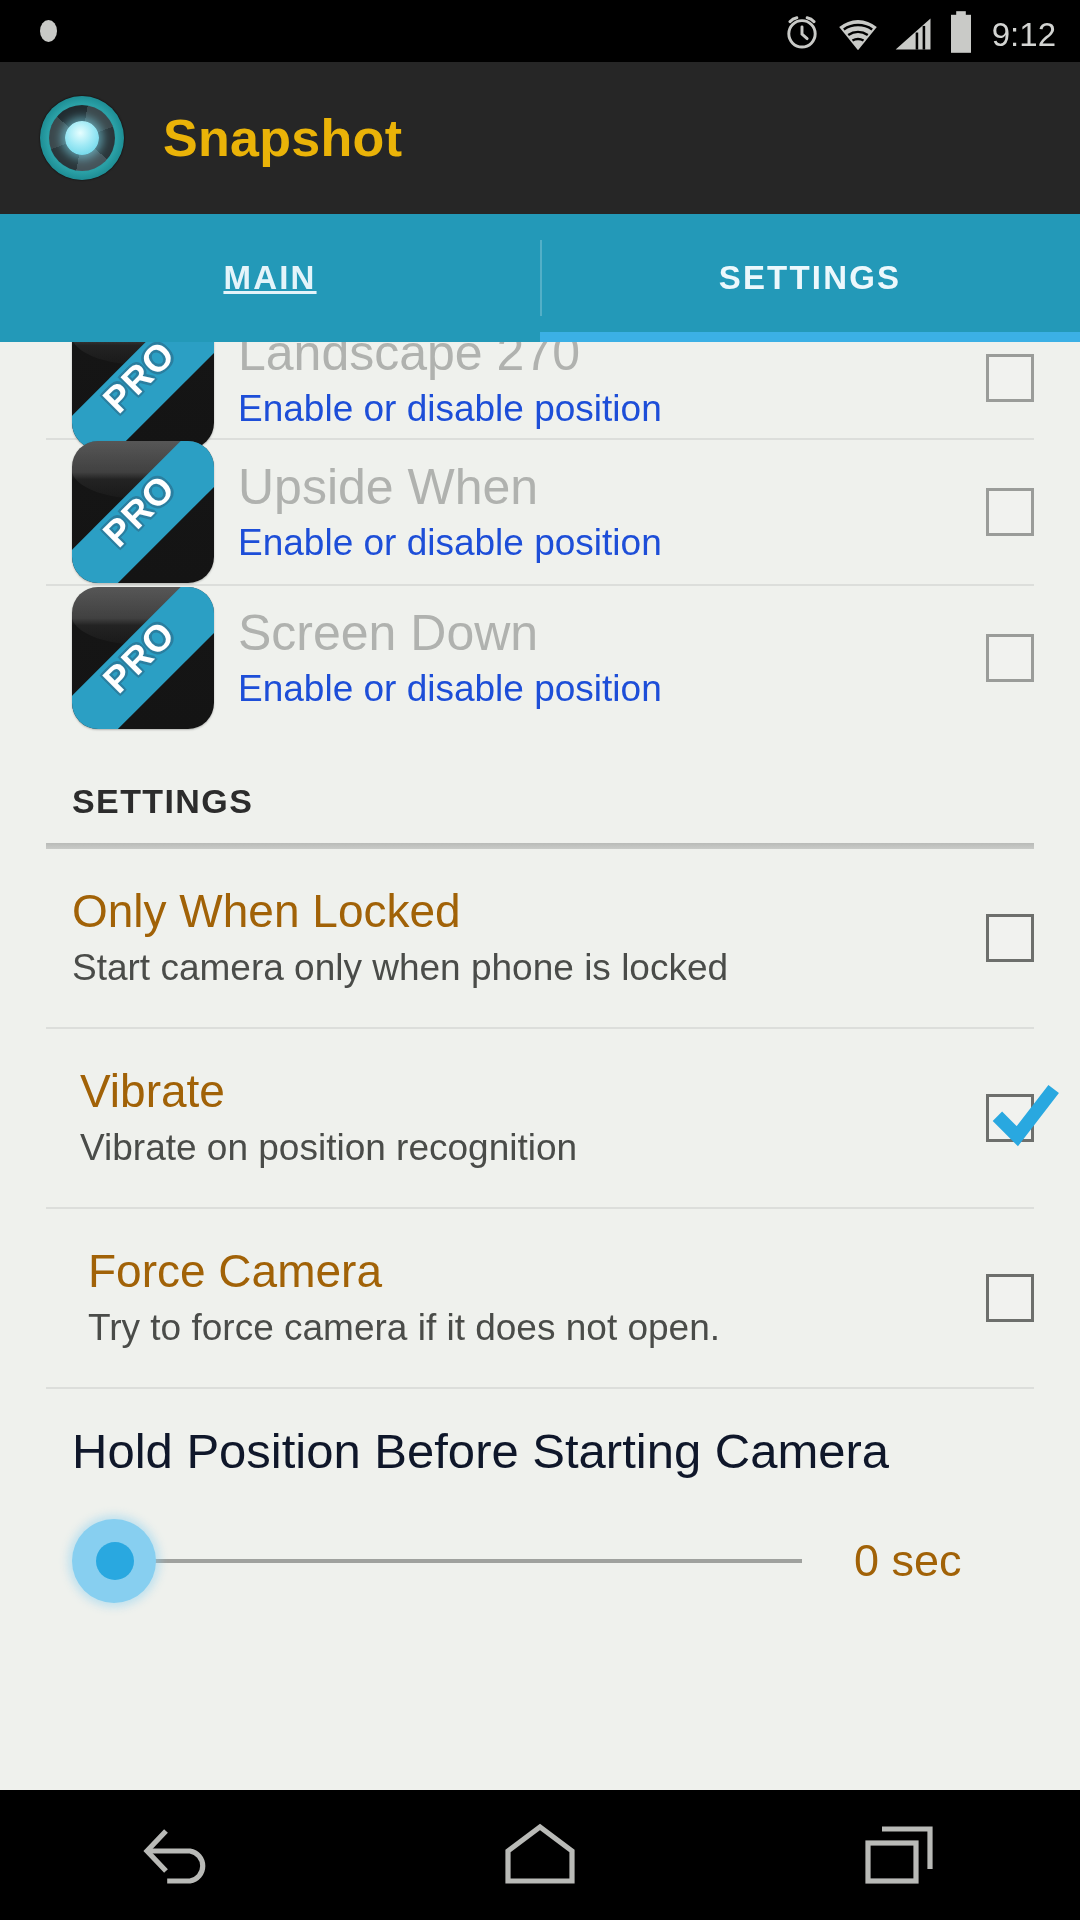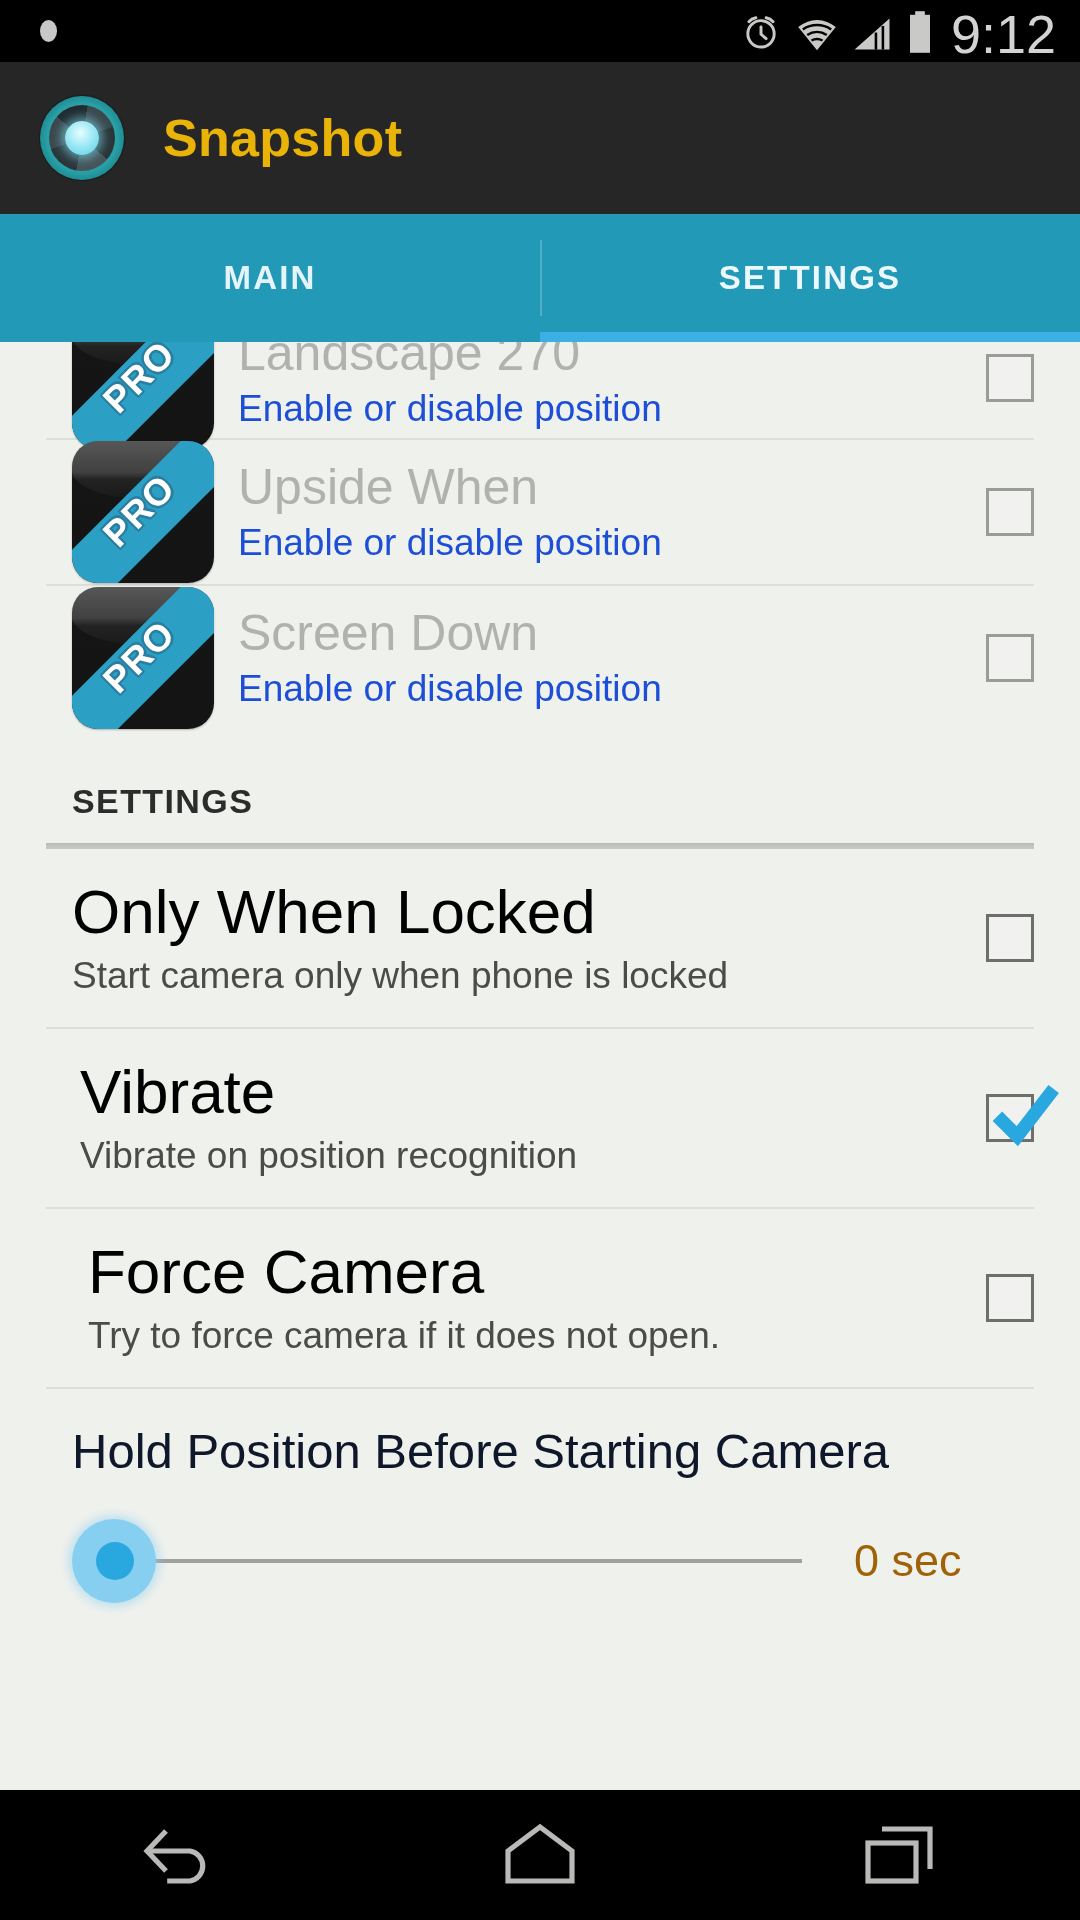--- a/index.html
+++ b/index.html
@@ -19,21 +19,21 @@
   .sb-dot {
     width:17px; height:22px; border-radius:50%;
     background:#c8c9c6; margin-left:40px;
   }
   .sb-right {
     margin-left:auto; display:flex; align-items:flex-end;
     gap:11px; padding-right:24px; height:62px; padding-bottom:8px;
   }
   .sb-icon { display:block; }
   .sb-time {
-    color:#d3d4d2; font-size:54px; line-height:45px;
+    color:#d3d4d2; font-size:33px; line-height:45px;
     letter-spacing:0px; font-family:"Liberation Sans", sans-serif;
     margin-left:6px; position:relative; top:3px;
   }
 
   
   .actionbar {
     position:absolute; top:62px; left:0; width:1080px; height:152px;
     background:#262626; display:flex; align-items:center;
   }
   .app-logo {
@@ -67,21 +67,21 @@
     position:absolute; top:214px; left:0; width:1080px; height:128px;
     background:#2399b8; display:flex;
   }
   .tab {
     flex:1; display:flex; align-items:center; justify-content:center;
     position:relative; cursor:pointer;
   }
   .tab span {
     color:#ecf8fc; font-size:33px; font-weight:bold; letter-spacing:2.2px;
   }
-  .tab.inactive span { color:#e4f4fa; }
+  .tab.inactive span { color:#e4f4fa;text-decoration:underline; }
   .tab-sep {
     position:absolute; left:0; top:26px; bottom:26px; width:2px;
     background:rgba(255,255,255,0.22);
   }
   .tab-underline {
     position:absolute; left:0; right:0; bottom:0; height:10px;
     background:#3bb0e5;
   }
 
   
@@ -161,21 +161,21 @@
   .section-header .sh-text {
     font-size:34px; font-weight:bold; color:#2c2c2c; letter-spacing:1.4px;
   }
   .section-rule {
     height:6px; background:#bcbebb; margin:0 46px 0 46px;
     background:linear-gradient(180deg,#b9bbb8,#c9cbc8);
   }
 
   
   .setrow { height:178px; padding-left:72px; padding-right:46px; }
-  .set-title { font-size:62px; color:#000000; line-height:1.08; }
+  .set-title { font-size:46px; color:#a16207; line-height:1.08; }
   .set-sub { font-size:37px; color:#4a4c49; margin-top:10px; }
 
   
   .sliderblock { padding:34px 46px 0 72px; }
   .slider-title { font-size:49px; color:#0f172a; white-space:nowrap; }
   .slider-line { display:flex; align-items:center; margin-top:34px; }
   .slider-track-wrap {
     position:relative; flex:1; height:96px; display:flex; align-items:center;
   }
   .slider-track {

